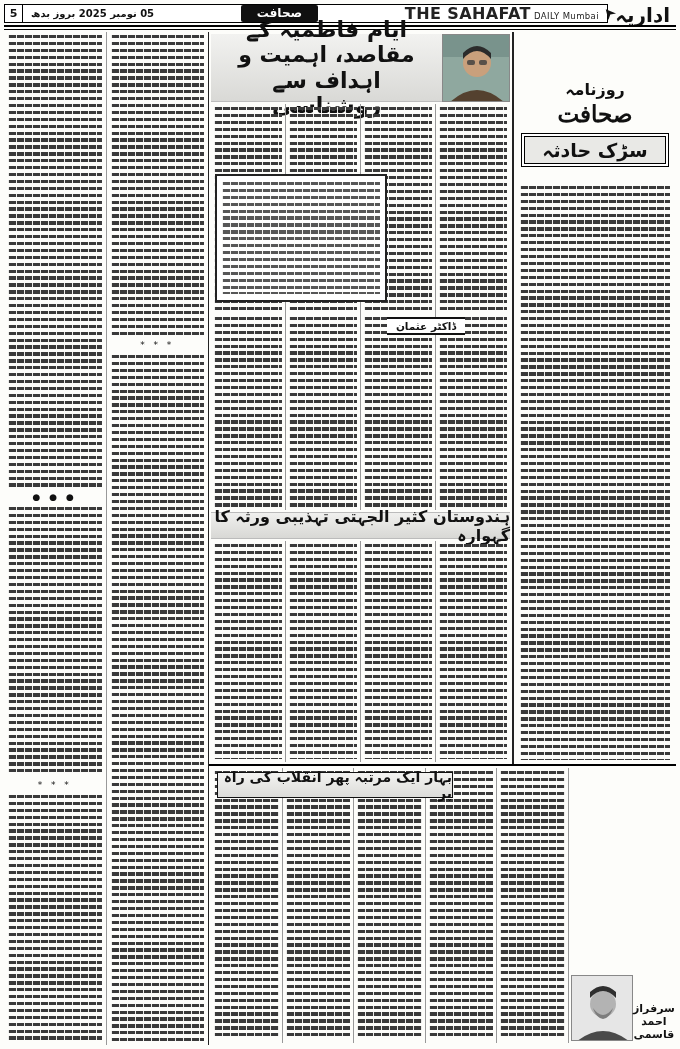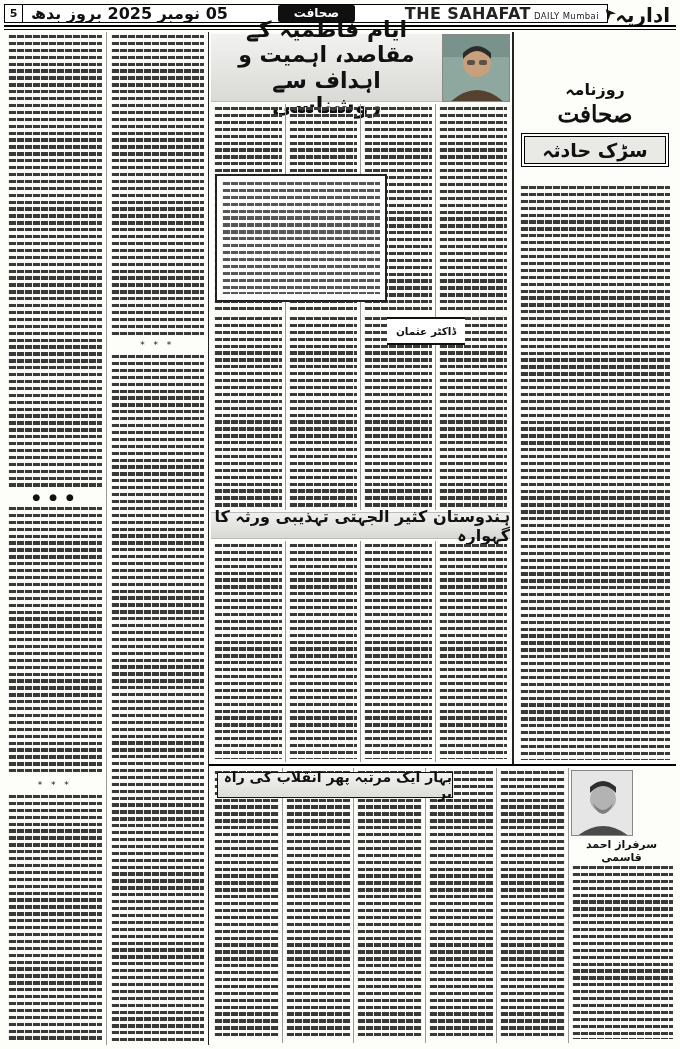--- a/index.html
+++ b/index.html
@@ -5,21 +5,21 @@
   *{margin:0;padding:0;box-sizing:border-box}
   html,body{width:680px;height:1049px}
   body{font-family:"DejaVu Sans",sans-serif;background:#ffffff;color:#111}
   .page{position:relative;width:680px;height:1049px;background:#fdfdfa;overflow:hidden}
 
   
   .topbar{position:absolute;left:4px;top:4px;width:604px;height:19px;border:1px solid #000;
           display:flex;align-items:center;background:#fff}
   .pnum{width:18px;height:100%;border-right:1px solid #000;display:flex;align-items:center;
         justify-content:center;font-weight:bold;font-size:11px}
-  .date{padding:0 8px;font-weight:bold;font-size:16px;direction:rtl;white-space:nowrap}
+  .date{padding:0 8px;font-weight:bold;font-size:10px;direction:rtl;white-space:nowrap}
   .mast{background:#101010;color:#fff;font-weight:bold;font-size:12px;padding:1px 16px;
         border-radius:2px;direction:rtl;line-height:15px}
   .pname{font-size:8.5px;letter-spacing:.4px;padding:0 8px;white-space:nowrap;color:#222}
   .pname b{font-size:16px}
   .spacer{flex:1}
   .section-label{position:absolute;right:10px;top:3px;font-size:20px;font-weight:bold;direction:rtl}
   .pen-icon{position:absolute;right:64px;top:6px;width:14px;height:14px;transform:rotate(-40deg)}
   .double-rule{position:absolute;left:4px;top:25px;width:672px;height:5px;
                border-top:2px solid #000;border-bottom:1px solid #000}
 
@@ -55,40 +55,40 @@
         font-weight:bold;color:#7a1212;direction:rtl;text-align:center;padding:0 1px}
   .photo-frame{width:68px;height:68px;border:1px solid #888;flex:none;overflow:hidden}
   .cols{display:flex;position:relative;min-height:0}
   .band1{height:210px;flex:none}
   .band2{height:196px;flex:none}
   .band3{flex:1}
   .c-col{flex:1;display:flex;flex-direction:column;padding:1px 2px;min-width:0}
   .c-col.ruled{border-left:1px solid #999}
   .quote-box{position:absolute;left:4px;top:70px;width:172px;height:128px;border:2px solid #222;
         background:#fff;padding:4px;display:flex;z-index:2}
-  .author-badge{position:absolute;left:176px;top:3px;width:78px;height:28px;background:#fff;
+  .author-badge{position:absolute;left:176px;top:3px;width:78px;height:18px;background:#fff;
         border-top:2px solid #111;border-bottom:2px solid #111;font-weight:bold;font-size:10.5px;
         display:flex;align-items:center;justify-content:center;direction:rtl;z-index:2}
   .headline2{height:27px;flex:none;background:linear-gradient(#f0f0ee,#d8d8d5);font-weight:bold;
         font-size:16px;display:flex;align-items:center;justify-content:center;direction:rtl;
         margin:2px 0;border-top:1px solid #bbb;border-bottom:1px solid #bbb}
 
   
   .right-zone{width:164px;border-left:2px solid #222;display:flex;flex-direction:column;padding:2px 5px}
   .rz-space{height:46px;flex:none}
   .rz-kicker{font-size:16px;font-weight:bold;text-align:center;direction:rtl;flex:none}
   .rz-kicker2{font-size:23px;font-weight:bold;text-align:center;direction:rtl;flex:none;
         font-family:"DejaVu Serif",serif;margin:1px 0 6px}
   .rz-title{flex:none;border:1.5px solid #000;background:#e9e9e6;
         box-shadow:inset 0 0 0 2px #fff,inset 0 0 0 3px #000;
         font-weight:bold;font-size:19px;text-align:center;direction:rtl;padding:5px 2px;margin:0 2px 17px}
 
   
   .b-cols{flex:1;display:flex;min-width:0}
-  .b-strip{width:106px;display:flex;flex-direction:column;align-items:flex-start;padding:2px;
+  .b-strip{width:106px;display:flex;flex-direction:row;align-items:flex-end;padding:2px;
         border-left:1px solid #999}
   .photo-frame.small{width:62px;height:66px}
   .b-author{font-weight:bold;font-size:11px;direction:rtl;margin:2px 0 0;text-align:center}
   .b-strip .tb{width:100%}
   .headline3{position:absolute;left:8px;top:6px;width:236px;height:26px;border:1.5px solid #111;
         background:linear-gradient(#f3f3f1,#dcdcd9);font-weight:bold;font-size:14px;display:flex;
         align-items:center;justify-content:center;direction:rtl;z-index:2}
 </style>
 </head>
 <body>

